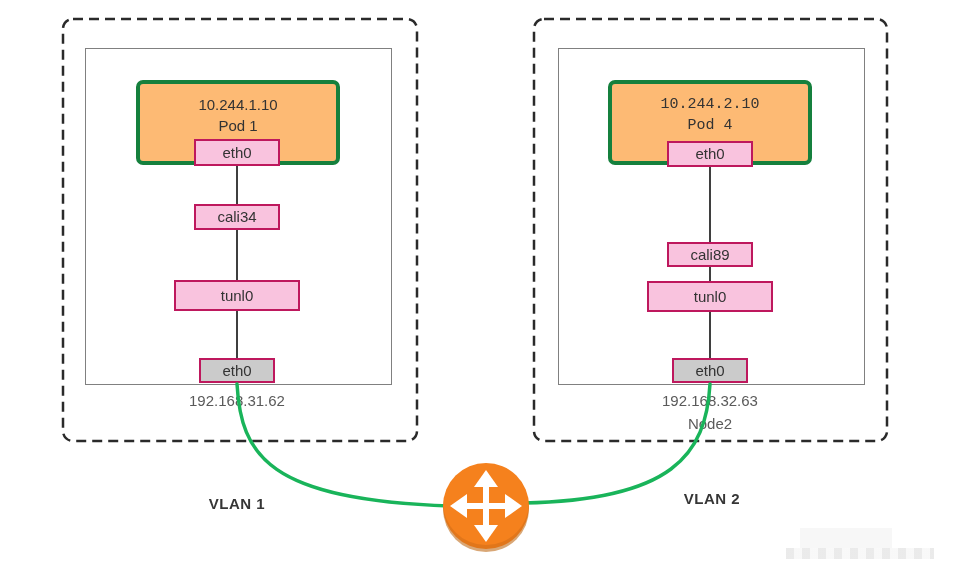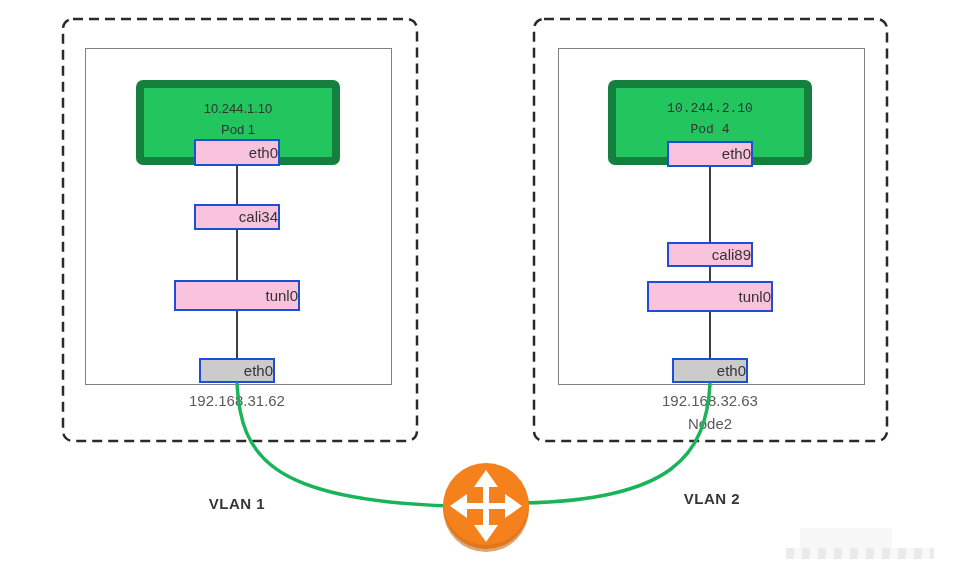--- a/index.html
+++ b/index.html
@@ -6,28 +6,28 @@
   body{font-family:"Liberation Sans","DejaVu Sans",sans-serif;}
   #stage{position:relative;width:980px;height:561px;background:#ffffff;overflow:hidden;}
 
   .panel{position:absolute;width:356px;height:424px;}
   #panel-left{left:62px;top:18px;}
   #panel-right{left:533px;top:18px;width:355px;}
 
   .node-box{position:absolute;border:1px solid #808080;background:#ffffff;}
   .connector{position:absolute;width:2px;background:#3f3f3f;}
 
-  .pod-box{position:absolute;width:204px;height:85px;background:#22c55e;
-           border:8px solid #15803d;border-radius:7px;box-sizing:border-box;
-           text-align:center;color:#333;font-size:13px;}
+  .pod-box{position:absolute;width:204px;height:85px;background:#fdba74;
+           border:4px solid #15803d;border-radius:7px;box-sizing:border-box;
+           text-align:center;color:#333;font-size:15px;}
   .pod-box .ip{margin-top:11px;line-height:20px;}
   .pod-box .pname{line-height:22px;}
 
-  .if-box{position:absolute;box-sizing:border-box;border:2px solid #1d4ed8;
-          background:#f9c3de;color:#333;font-size:15px;text-align:right;}
+  .if-box{position:absolute;box-sizing:border-box;border:2px solid #be185d;
+          background:#f9c3de;color:#333;font-size:15px;text-align:center;}
   .if-box.nic{background:#cbcbcb;}
 
   .node-caption{position:absolute;width:300px;text-align:center;
                 color:#5a5a5a;font-size:15px;line-height:18px;}
 
   .vlan-label{position:absolute;width:160px;text-align:center;
               font-size:15px;font-weight:bold;color:#363636;letter-spacing:0.5px;margin-top:25px;}
 
   #overlay{position:absolute;left:0;top:0;width:980px;height:561px;pointer-events:none;}
 

